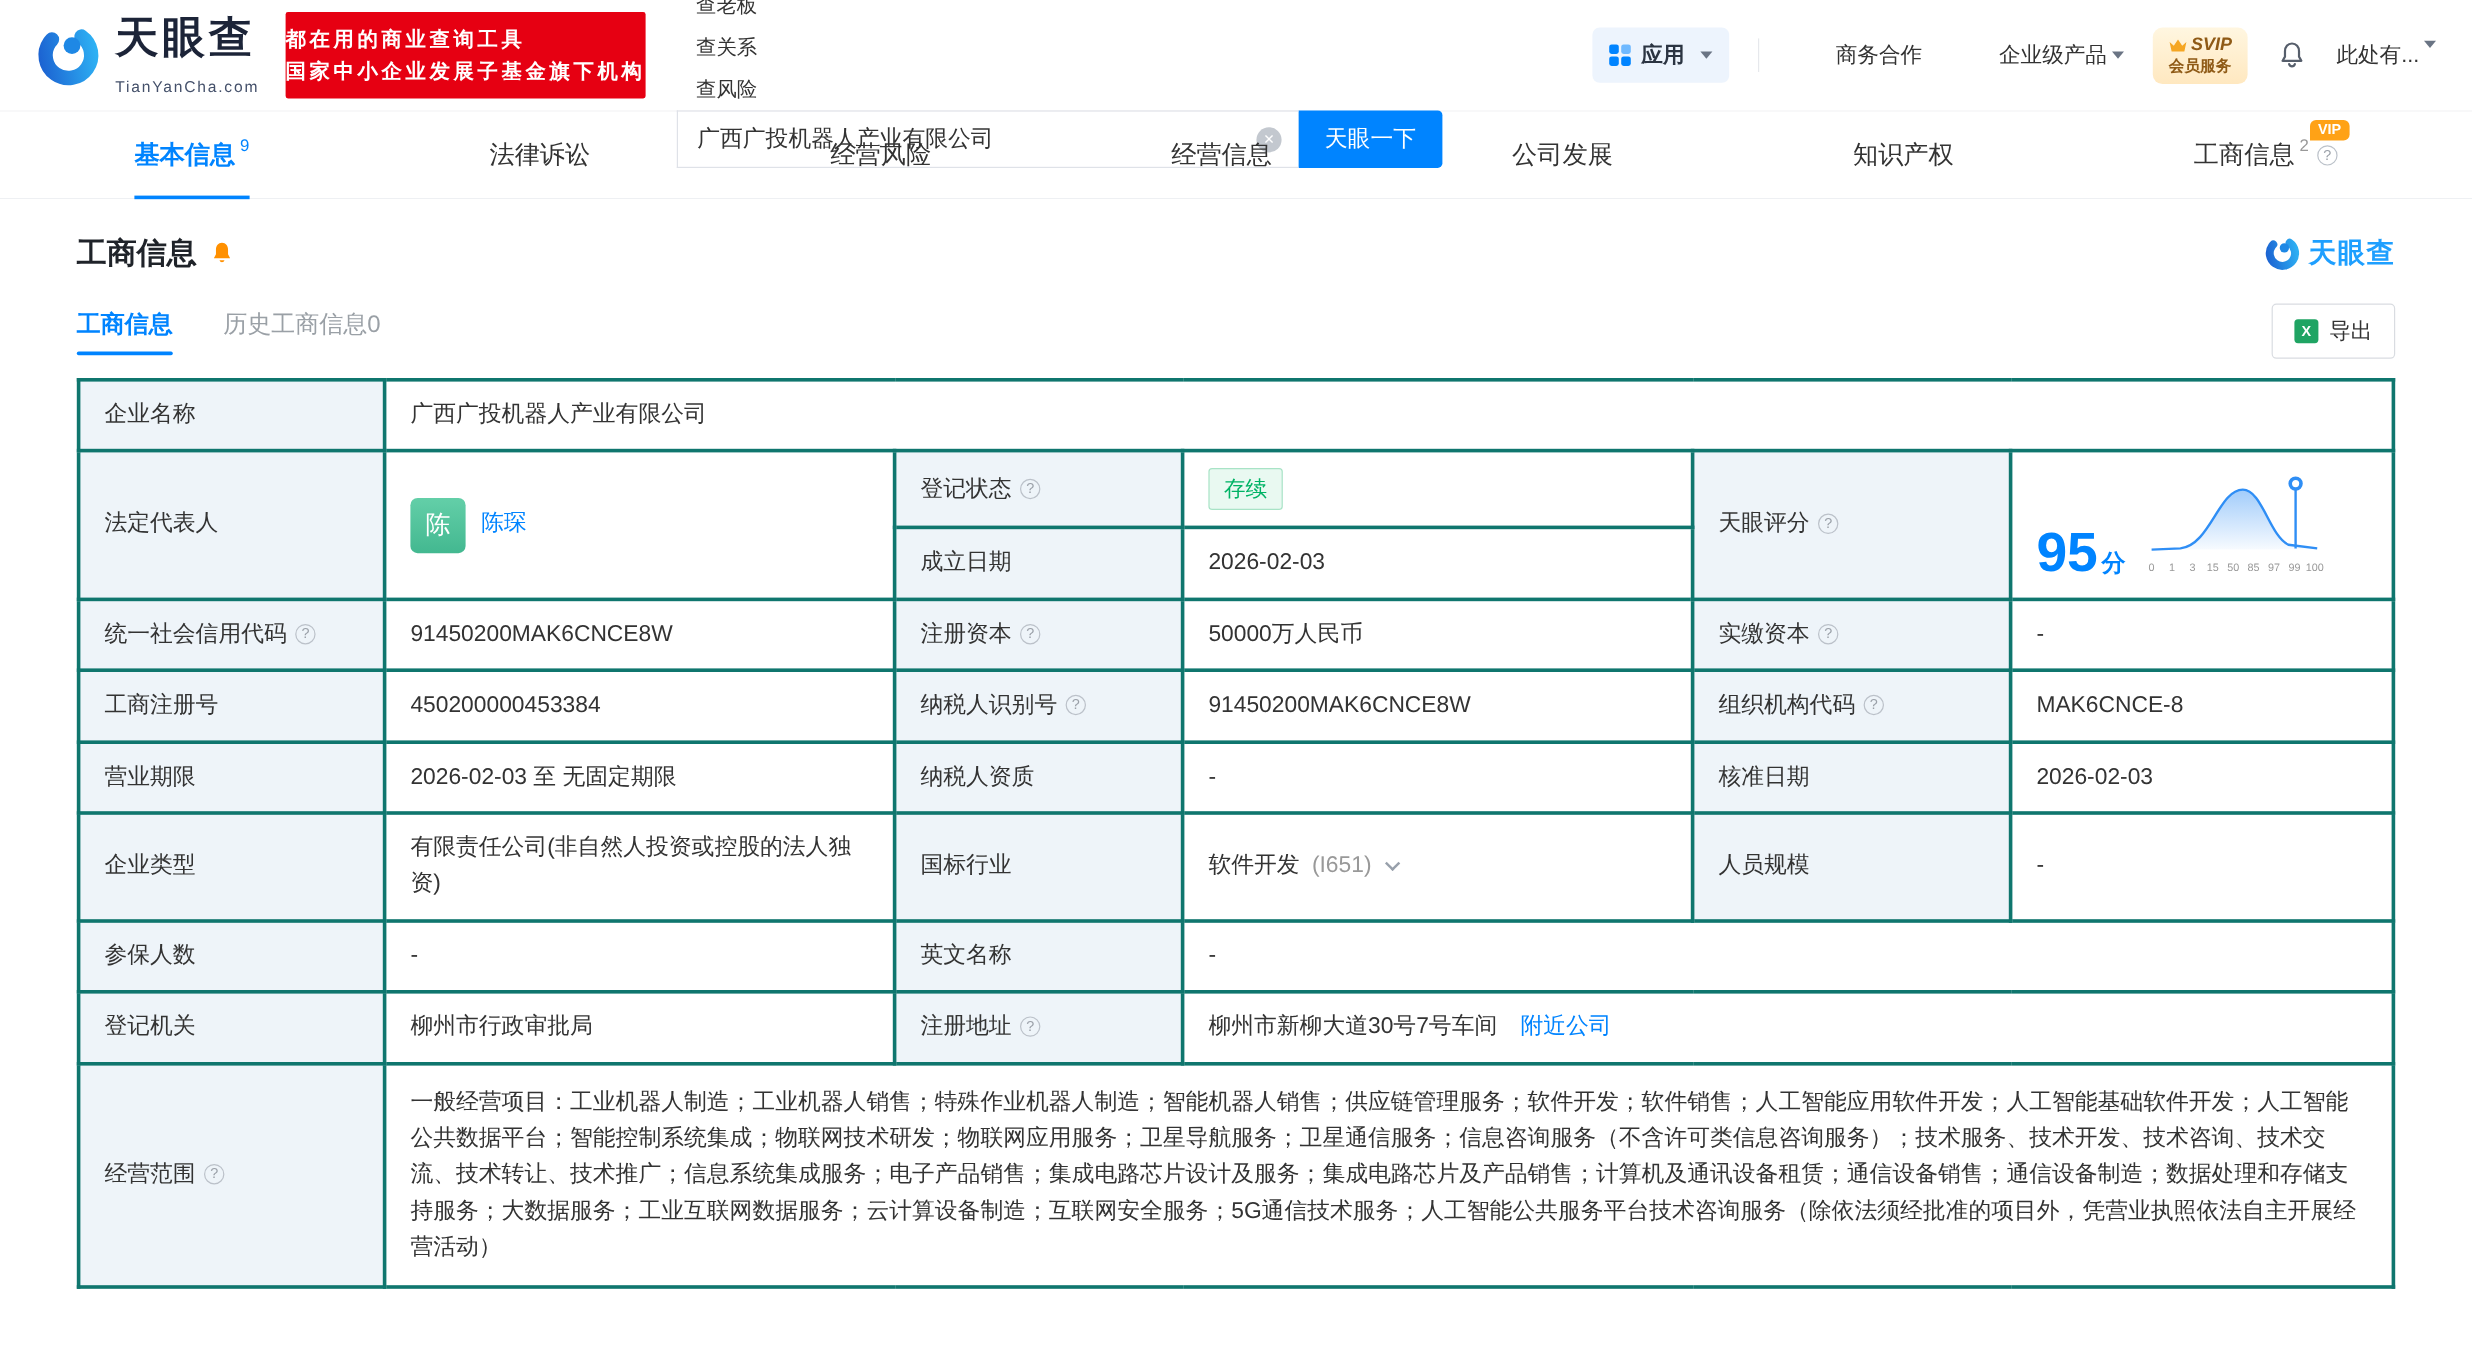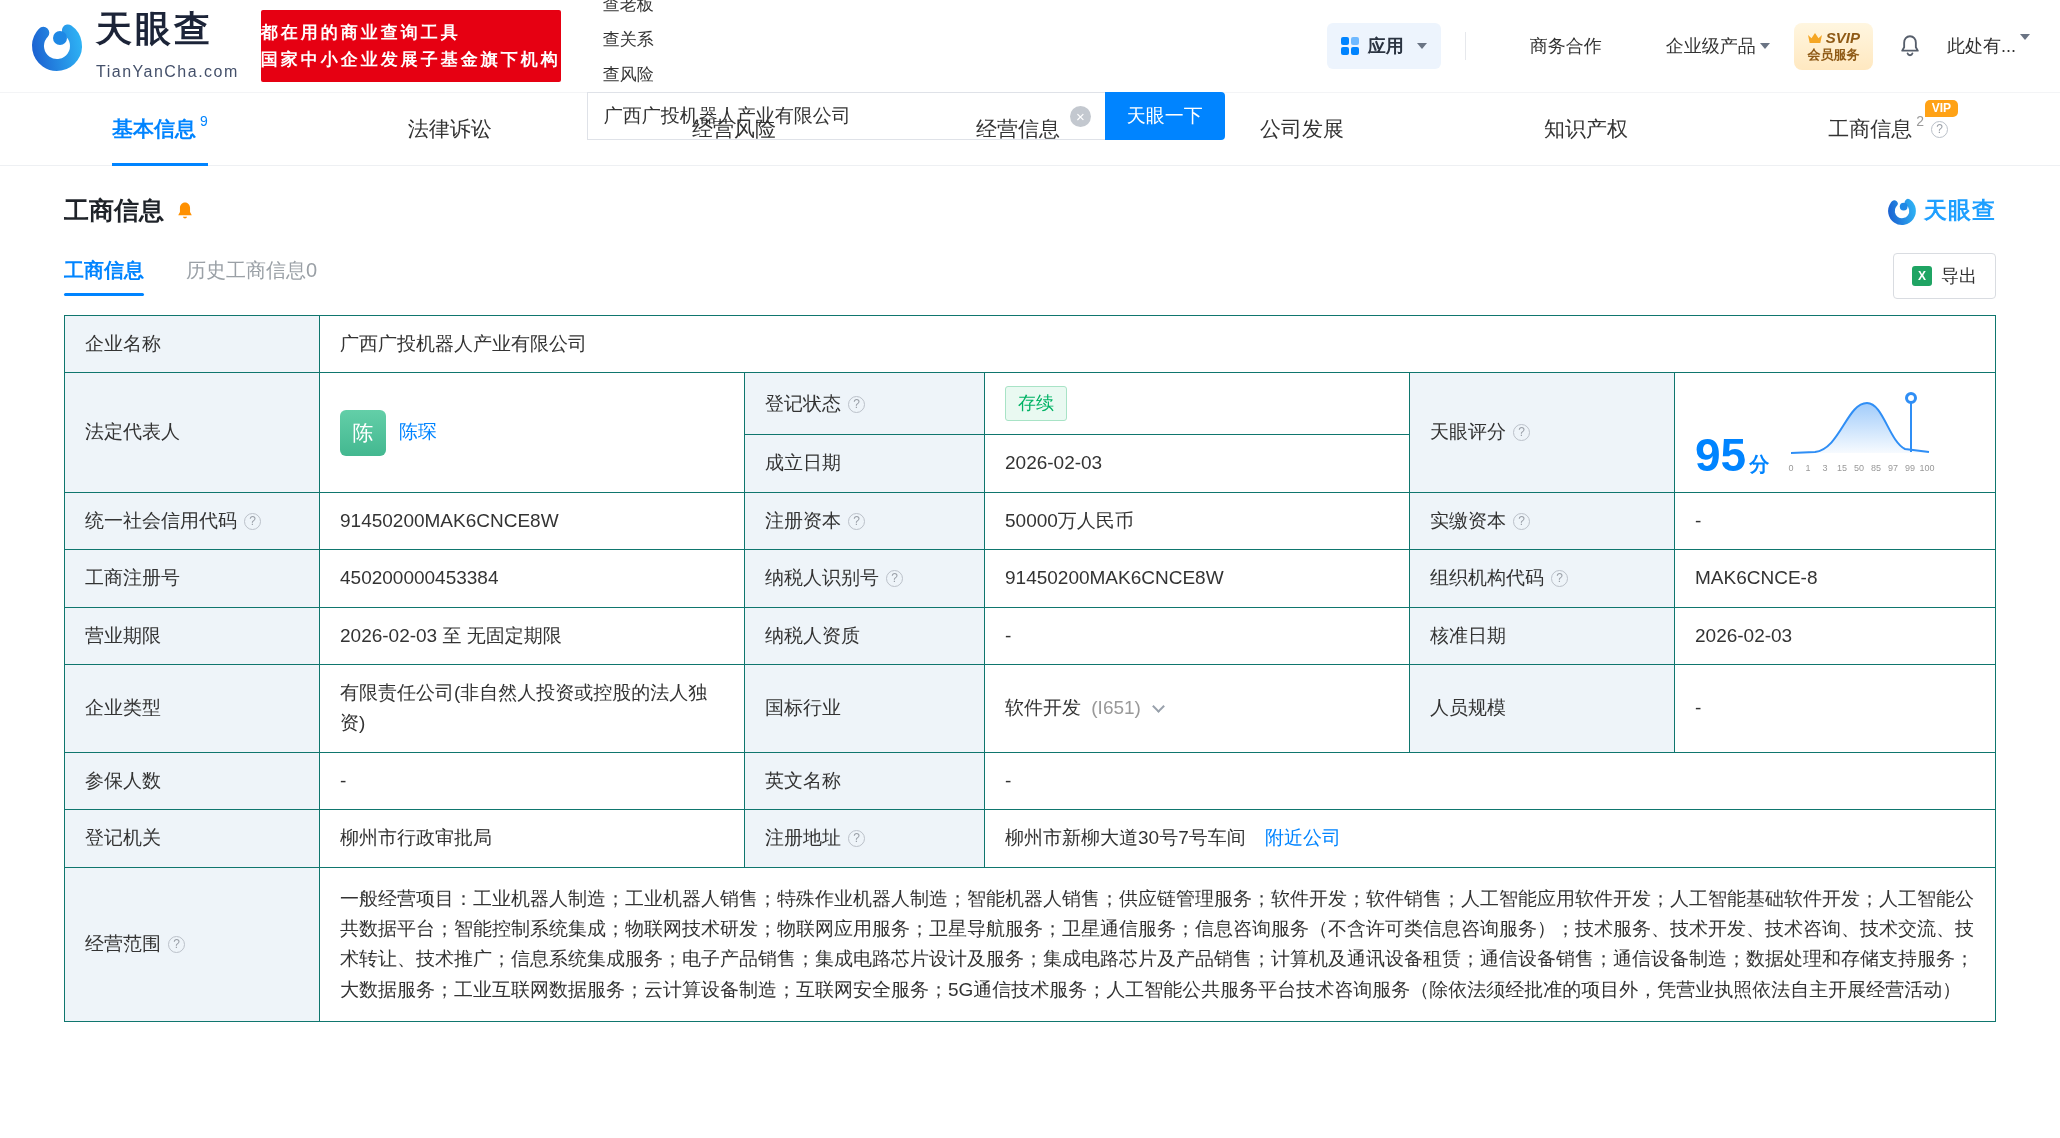--- a/index.html
+++ b/index.html
@@ -7,21 +7,21 @@
     width:2060px; height:1138px; overflow:hidden;
     font-family:"Liberation Sans","DejaVu Sans",sans-serif;
     background:#ffffff; color:#333;
   }
   a { text-decoration:none; }
 
   
   .topbar { display:flex; align-items:center; height:92px; padding:0 30px; background:#fff; }
   .logo { display:flex; align-items:center; gap:12px; cursor:pointer; }
   .logo-text .cn { font-size:36px; font-weight:bold; color:#1c2438; letter-spacing:3px; line-height:1; }
-  .logo-text .en { font-size:16px; color:#44506a; letter-spacing:1.5px; margin-top:16px; }
+  .logo-text .en { font-size:13px; color:#44506a; letter-spacing:1.5px; margin-top:16px; }
 
   .promo { margin-left:22px; background:#e60012; color:#fff; padding:9px 0; border-radius:2px;
            font-weight:bold; font-size:17px; line-height:1.6; letter-spacing:3px; white-space:nowrap; }
 
   .search-wrap { margin-left:26px; }
   .search-tabs { display:flex; align-items:flex-start;flex-direction:column; }
   .search-tab { font-size:17px; color:#333; padding:6px 16px; cursor:pointer; }
   .search-tab.active { background:#0084ff; color:#fff; border-radius:4px 4px 0 0; font-weight:bold; }
   .search-row { display:flex; }
   .search-input-wrap { position:relative; }
@@ -77,21 +77,21 @@
   .subtab.active { color:#0084ff; font-weight:bold; }
   .subtab.active::after { content:""; position:absolute; left:0; right:0; bottom:0; height:3px; background:#0084ff; border-radius:2px; }
   .export-btn { margin-left:auto; display:flex; align-items:center; gap:9px; border:1px solid #d9dce1;
                 border-radius:4px; padding:10px 18px; font-size:18px; color:#333; background:#fff;
                 cursor:pointer; font-family:inherit; }
   .xls-icon { width:20px; height:20px; background:#1fa463; border-radius:3px; color:#fff; font-size:12px;
               font-weight:bold; display:flex; align-items:center; justify-content:center; }
 
   
   .info-table { width:100%; border-collapse:collapse; margin-top:16px; table-layout:fixed; }
-  .info-table td { border:1px solid #0f766e; font-size:19px; color:#333; padding:13px 20px;
+  .info-table td { border:3px solid #0f766e; font-size:19px; color:#333; padding:13px 20px;
                    vertical-align:middle; line-height:1.6; word-break:break-all; }
   .info-table td.lbl { background:#eef4f9; color:#333; }
   .blue-link { color:#0084ff; cursor:pointer; }
   .rep { display:flex; align-items:center; }
   .avatar { width:46px; height:46px; border-radius:6px; background:linear-gradient(180deg,#63cfa8,#43b890);
             color:#fff; font-size:21px; display:flex; align-items:center; justify-content:center; cursor:pointer; flex:none; }
   .rep .blue-link { margin-left:13px; font-size:19px; }
   .status-badge { display:inline-block; background:#e9f9f1; color:#00b365; border:1px solid #a8e3c6;
                   border-radius:3px; padding:3px 12px; font-size:18px; line-height:1.5; }
   .score-box { display:flex; align-items:center; gap:16px; }

